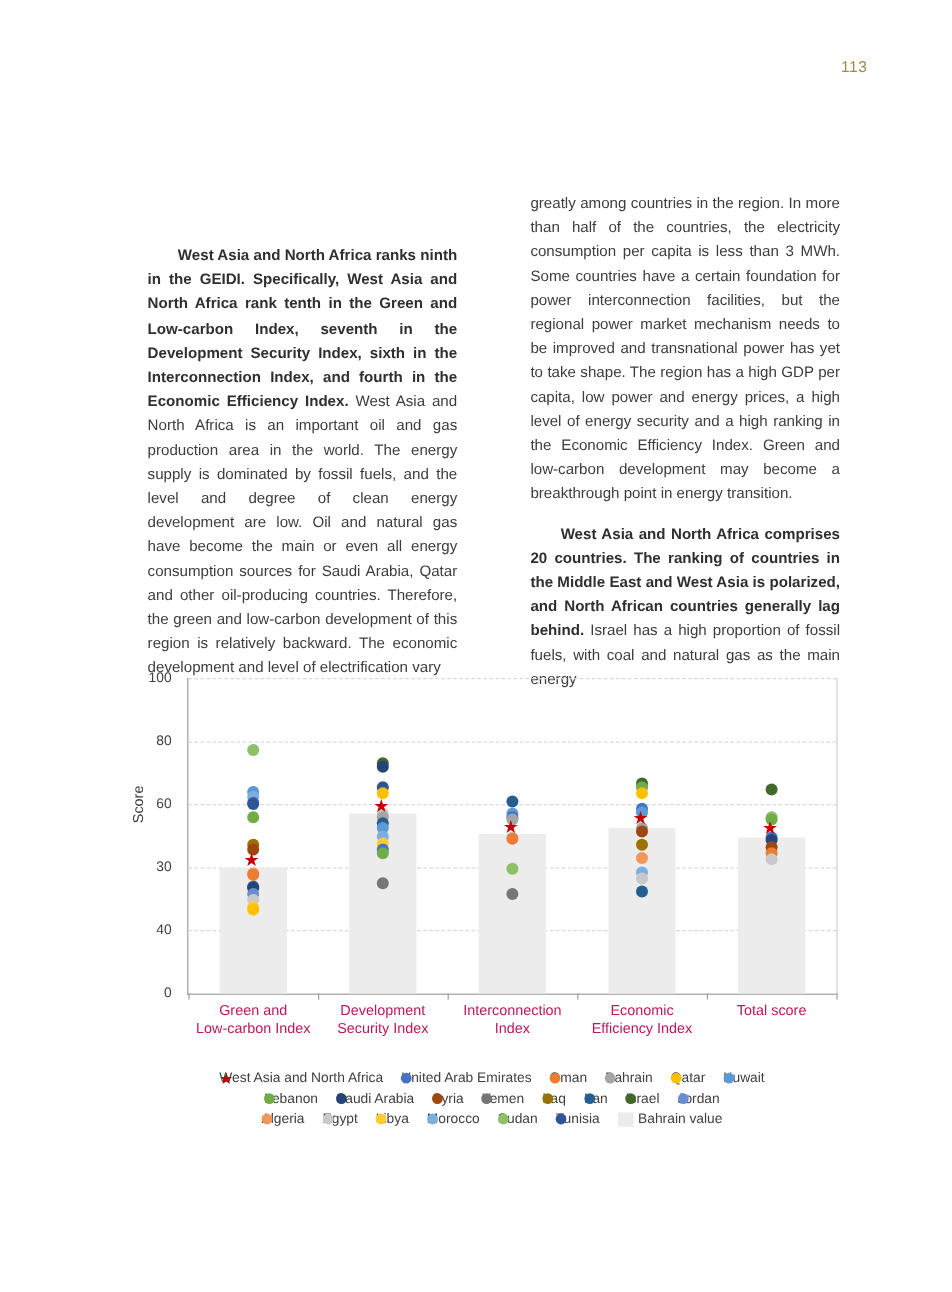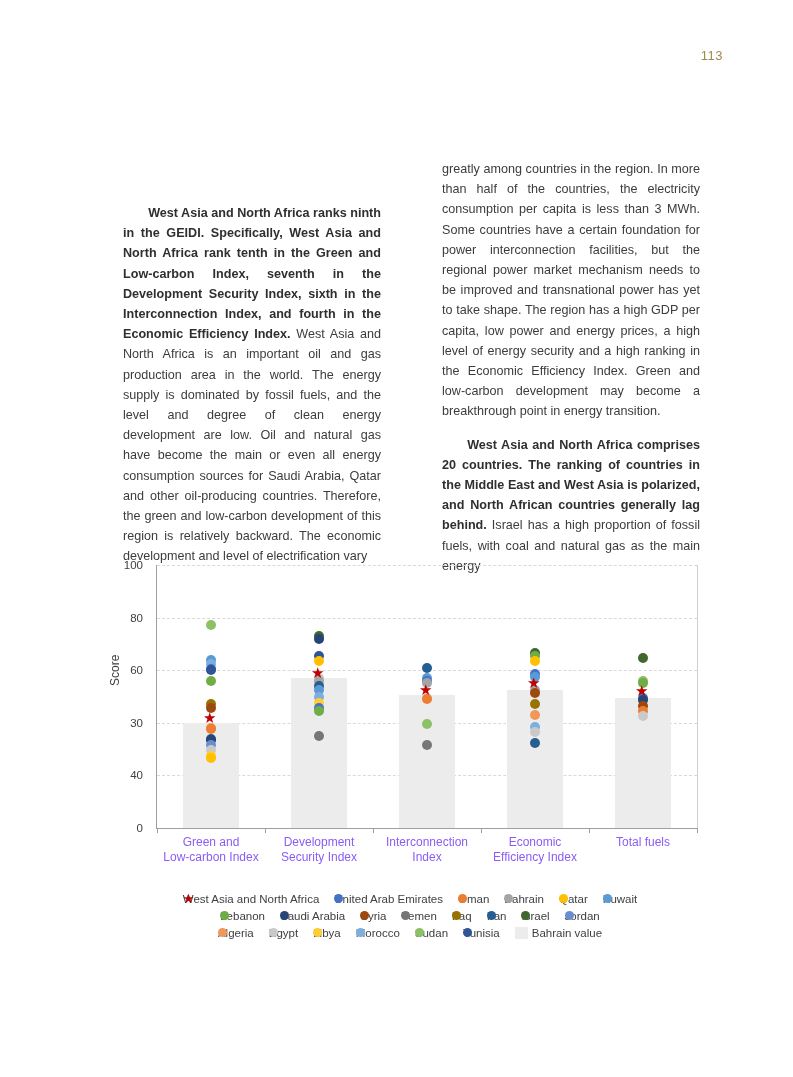--- a/index.html
+++ b/index.html
@@ -22,21 +22,21 @@
   #plot{position:absolute;left:46px;top:7px;width:540px;height:263px;
     border-left:1px solid #9f9f9f;border-bottom:1px solid #9f9f9f;border-right:1px solid #cfcfcf;}
   .gridline{position:absolute;left:0;width:100%;height:0;border-top:1px dashed #d9d9d9;}
   .avg-bar{position:absolute;background:#ececec;}
   .dot{position:absolute;width:10px;height:10px;border-radius:50%;}
   .star{position:absolute;color:#c00000;font-size:15px;line-height:15px;z-index:5;}
   .ytick-label{position:absolute;right:100%;margin-right:8px;transform:translateY(-50%);
     font-size:11.5px;color:#404040;white-space:nowrap;width:40px;text-align:right;right:calc(100% + 6px);}
   .xtick-mark{position:absolute;width:0;height:5px;border-left:1px solid #9f9f9f;top:100%;}
   .cat-label{position:absolute;top:calc(100% + 7px);transform:translateX(-50%);
-    font-size:12px;line-height:15px;color:#8b5cf6;text-align:center;white-space:nowrap;}
+    font-size:12px;line-height:15px;color:#be185d;text-align:center;white-space:nowrap;}
   .ylabel{position:absolute;left:-2px;top:128px;transform:rotate(-90deg);transform-origin:left top;
     font-size:12px;color:#404040;}
   .xlabel{position:absolute;left:46px;top:312px;width:540px;text-align:center;font-size:12px;color:#404040;}
   #legend{position:absolute;left:0;top:332px;width:600px;}
   .legend-row{display:flex;justify-content:center;align-items:center;column-gap:15px;height:17px;}
   .legend-item{display:flex;align-items:center;font-size:11.5px;color:#404040;white-space:nowrap;}
   .legend-marker{display:inline-block;margin-right:4px;}
   .legend-marker.dot{width:9px;height:9px;border-radius:50%;}
   .legend-marker.bar{width:13px;height:12px;}
   .legend-marker.star{font-size:13px;line-height:13px;}
@@ -142,21 +142,21 @@
         <div class="xtick-mark" style="left: 0px;"></div>
         <div class="xtick-mark" style="left: 108px;"></div>
         <div class="xtick-mark" style="left: 216px;"></div>
         <div class="xtick-mark" style="left: 324px;"></div>
         <div class="xtick-mark" style="left: 432px;"></div>
         <div class="xtick-mark" style="left: 540px;"></div>
         <div class="cat-label" style="left: 54px;">Green and<br>Low-carbon Index</div>
         <div class="cat-label" style="left: 162px;">Development<br>Security Index</div>
         <div class="cat-label" style="left: 270px;">Interconnection<br>Index</div>
         <div class="cat-label" style="left: 378px;">Economic<br>Efficiency Index</div>
-        <div class="cat-label" style="left: 486px;">Total fuels</div>
+        <div class="cat-label" style="left: 486px;">Total score</div>
       </div>
     <div id="legend">
         <div class="legend-row">
           <span class="legend-item">
             <span class="legend-marker star" style="color: rgb(192, 0, 0);">★</span>
             <span>West Asia and North Africa</span>
           </span>
           <span class="legend-item">
             <span class="legend-marker dot" style="background: rgb(68, 114, 196);"></span>
             <span>United Arab Emirates</span>

